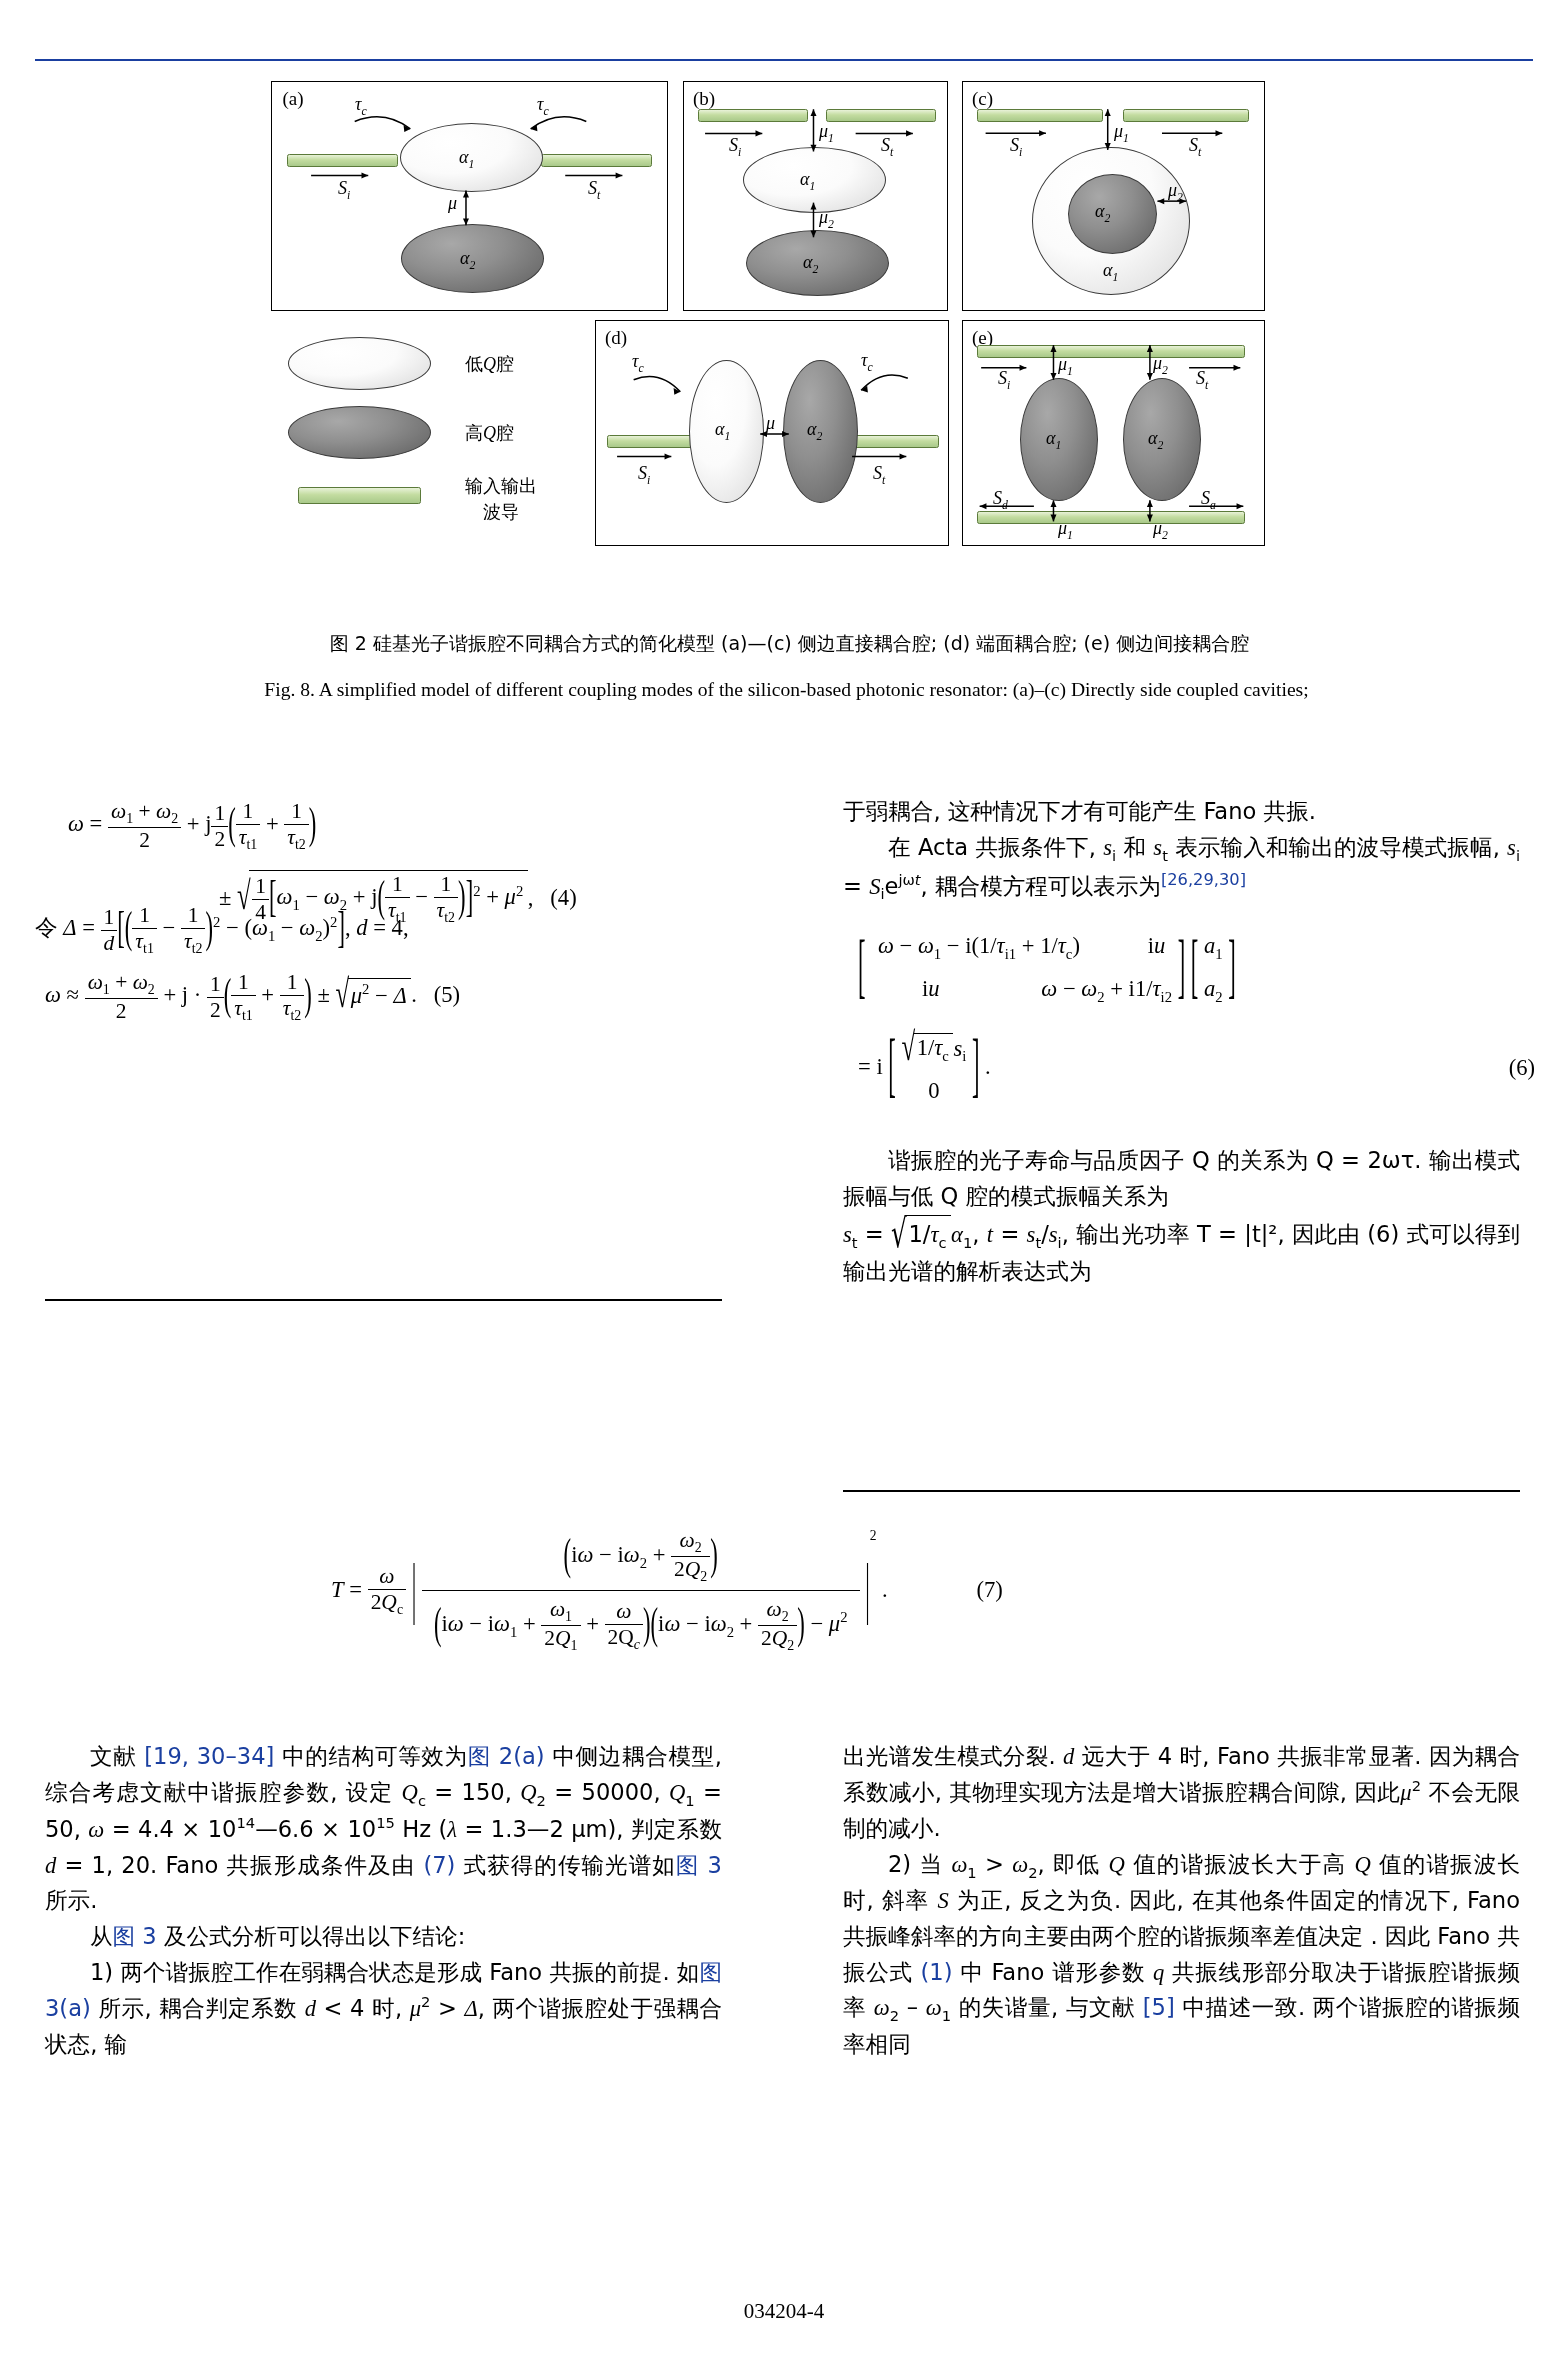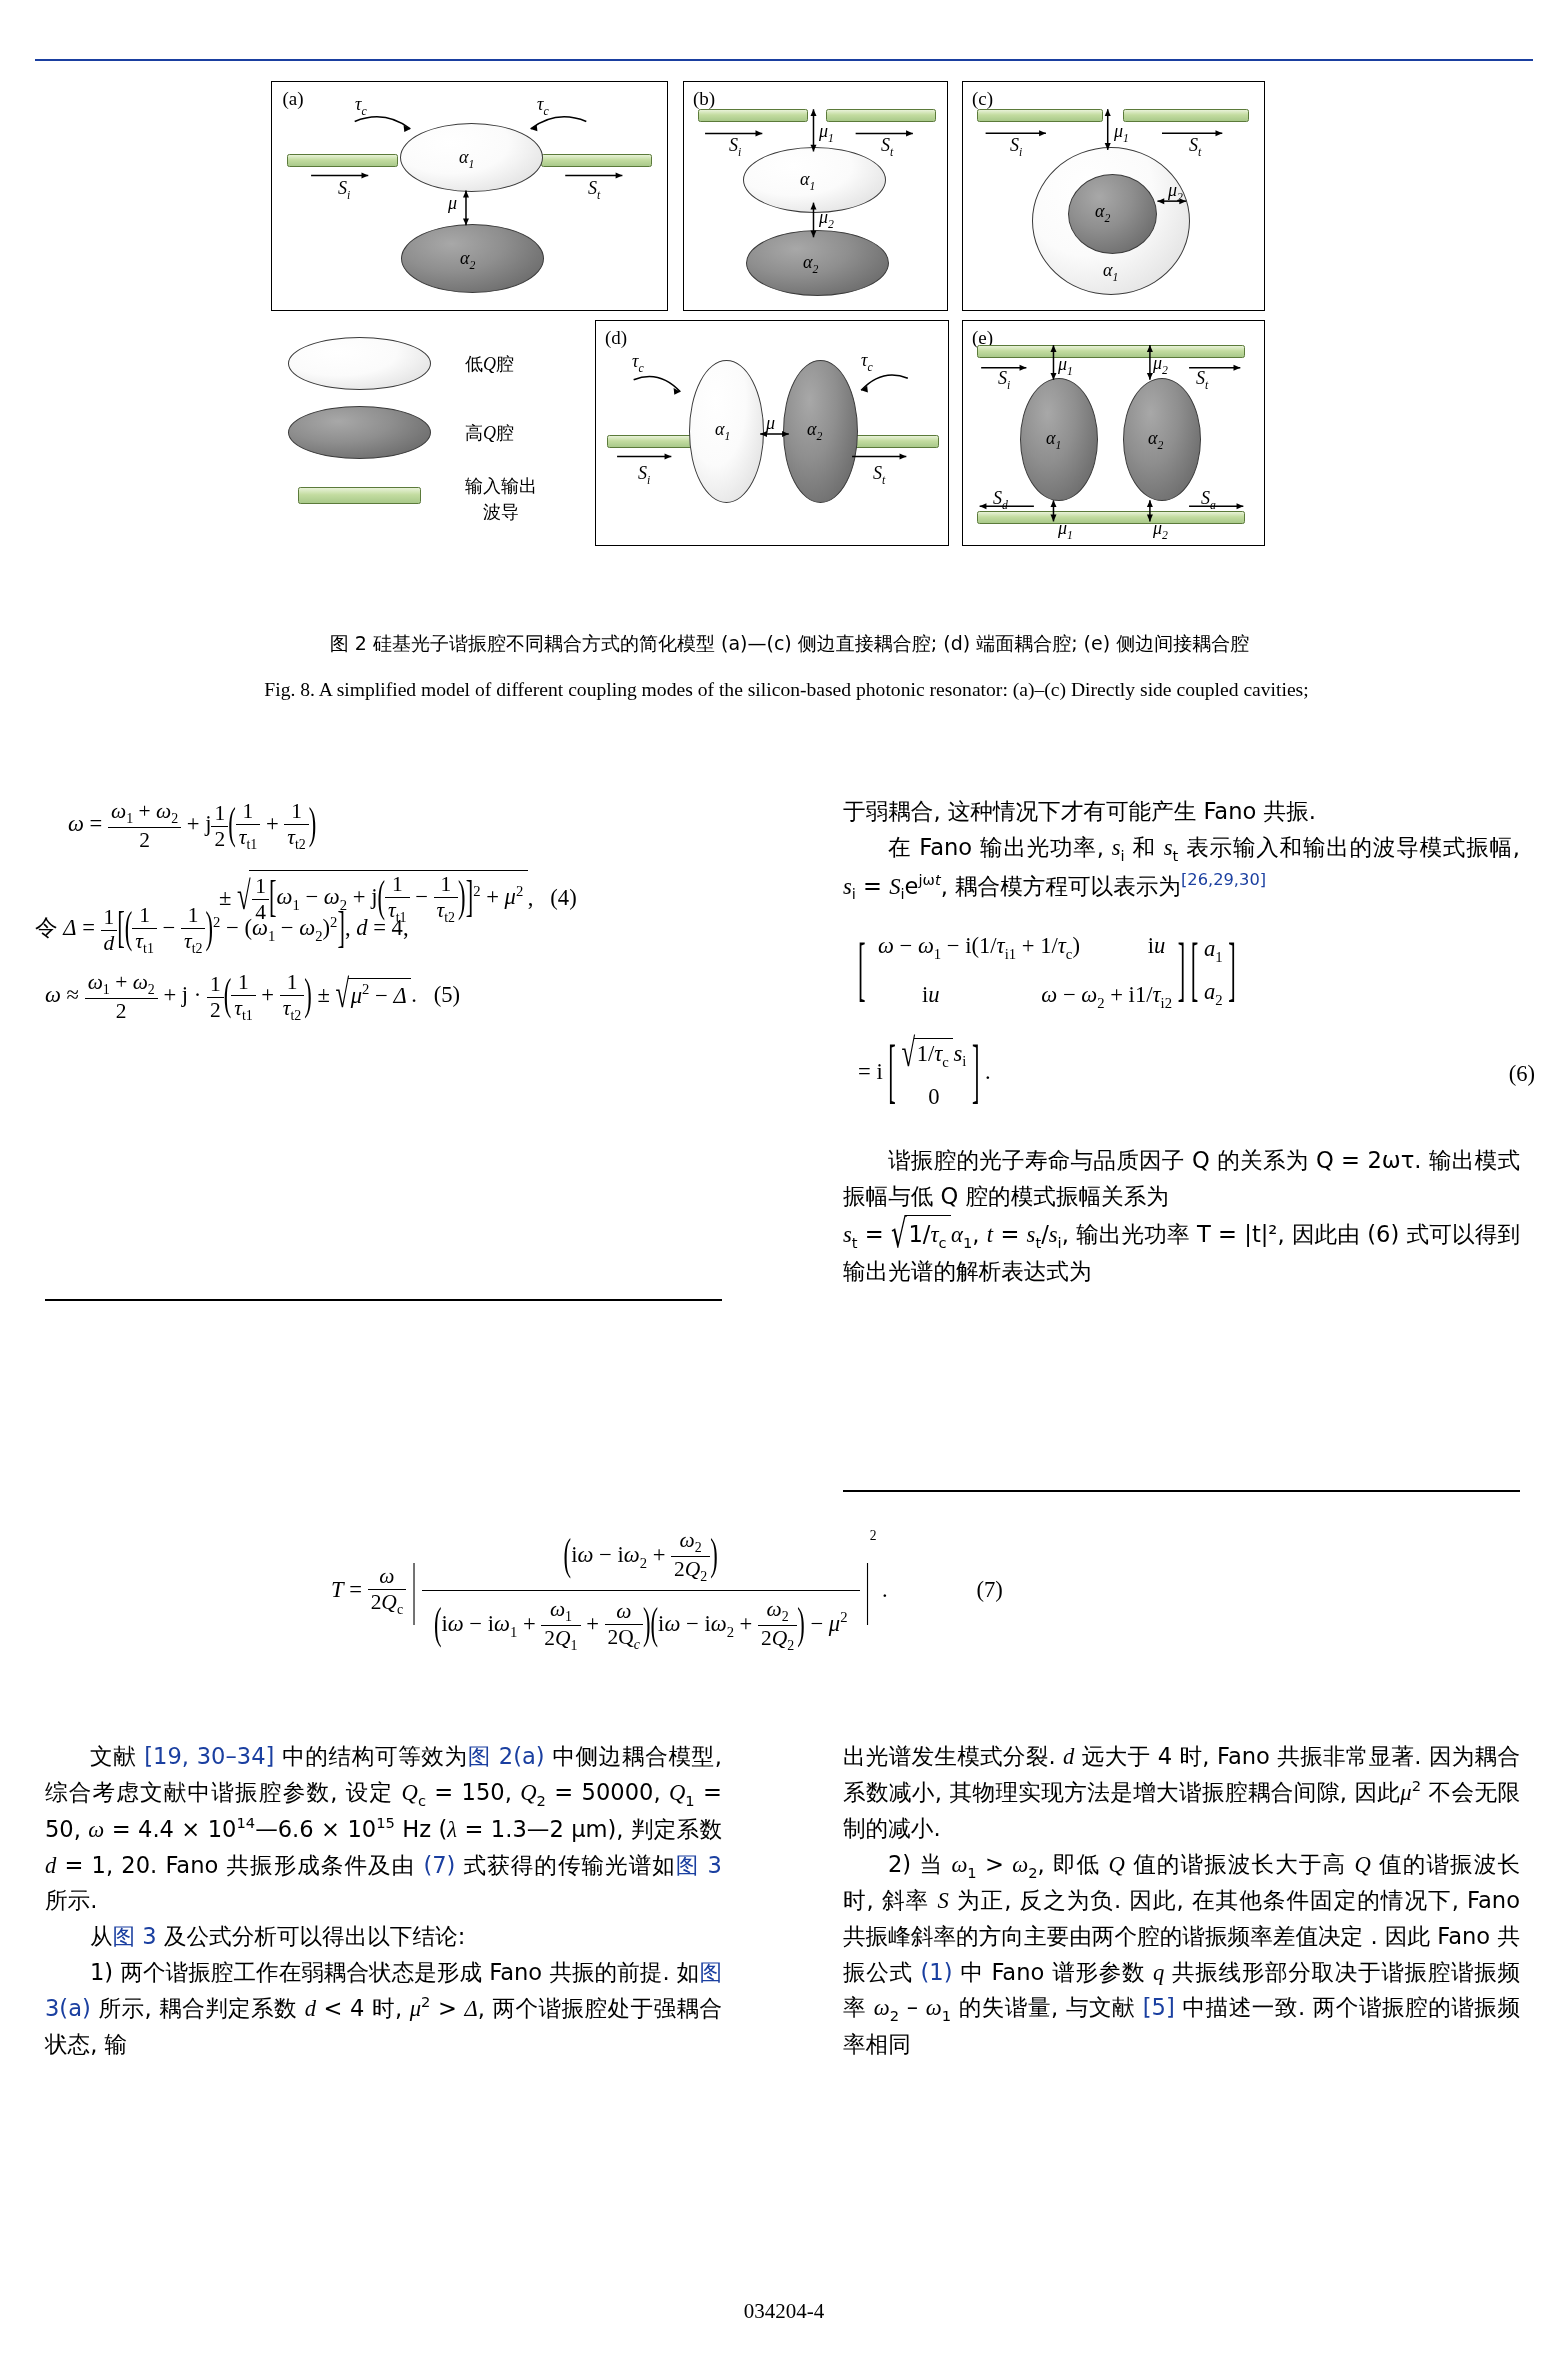--- a/index.html
+++ b/index.html
@@ -389,30 +389,30 @@
   </div>
 
   <div class="divider" style="left:45px;top:1299px;width:677px;"></div>
 
   <div class="col colR zh" style="top:794px;">
     <span>于弱耦合, 这种情况下才有可能产生 Fano 共振.</span>
   </div>
 
   <div class="col colR zh" style="top:830px;">
     <span class="indent">
-      <span>在 Fano 输出光功率, </span><span class="ital">s</span><sub>i</sub><span> 和 </span><span class="ital">s</span><sub>t</sub><span> 表示输入和输出的波导模式振幅, </span><span class="ital">s</span><sub>i</sub> = <span class="ital">S</span><sub>i</sub>e<sup>jω<span style="font-style:italic">t</span></sup><span>, 耦合模方程可以表示为</span><span class="blue" style="font-size:0.72em;vertical-align:super;">[26,29,30]</span>
+      <span>在 Acta 共振条件下, </span><span class="ital">s</span><sub>i</sub><span> 和 </span><span class="ital">s</span><sub>t</sub><span> 表示输入和输出的波导模式振幅, </span><span class="ital">s</span><sub>i</sub> = <span class="ital">S</span><sub>i</sub>e<sup>jω<span style="font-style:italic">t</span></sup><span>, 耦合模方程可以表示为</span><span class="blue" style="font-size:0.72em;vertical-align:super;">[26,29,30]</span>
     </span>
   </div>
 
   <div class="eqline" style="left:858px;top:933px;width:677px;">
     <div style="white-space:nowrap;">
       <span class="bracket">[</span>
       <span class="matrix" style="vertical-align:middle;">
         <span class="row"><span class="ital">ω</span> − <span class="ital">ω</span><sub>1</sub> − i(1/<span class="ital">τ</span><sub>i1</sub> + 1/<span class="ital">τ</span><sub>c</sub>) &nbsp;&nbsp;&nbsp;&nbsp;&nbsp;&nbsp;&nbsp;&nbsp;&nbsp;&nbsp; i<span class="ital">u</span></span>
-        <span class="row" style="margin-top:19px;">&nbsp;&nbsp;&nbsp;&nbsp;&nbsp;&nbsp;&nbsp;&nbsp;&nbsp;i<span class="ital">u</span> &nbsp;&nbsp;&nbsp;&nbsp;&nbsp;&nbsp;&nbsp;&nbsp;&nbsp;&nbsp;&nbsp;&nbsp;&nbsp;&nbsp;&nbsp;&nbsp; <span class="ital">ω</span> − <span class="ital">ω</span><sub>2</sub> + i1/<span class="ital">τ</span><sub>i2</sub></span>
+        <span class="row" style="margin-top:13px;">&nbsp;&nbsp;&nbsp;&nbsp;&nbsp;&nbsp;&nbsp;&nbsp;&nbsp;i<span class="ital">u</span> &nbsp;&nbsp;&nbsp;&nbsp;&nbsp;&nbsp;&nbsp;&nbsp;&nbsp;&nbsp;&nbsp;&nbsp;&nbsp;&nbsp;&nbsp;&nbsp; <span class="ital">ω</span> − <span class="ital">ω</span><sub>2</sub> + i1/<span class="ital">τ</span><sub>i2</sub></span>
       </span>
       <span class="bracket">]</span>
       <span class="bracket">[</span>
       <span class="matrix">
         <span class="row"><span class="ital">a</span><sub>1</sub></span>
         <span class="row" style="margin-top:13.5px;"><span class="ital">a</span><sub>2</sub></span>
       </span>
       <span class="bracket">]</span>
     </div>
     <div style="white-space:nowrap;margin-top:27px;">

